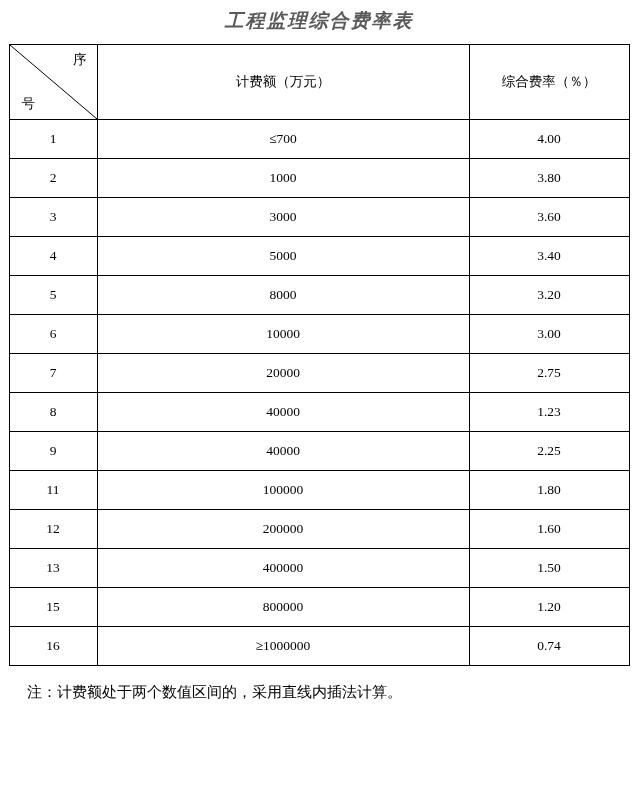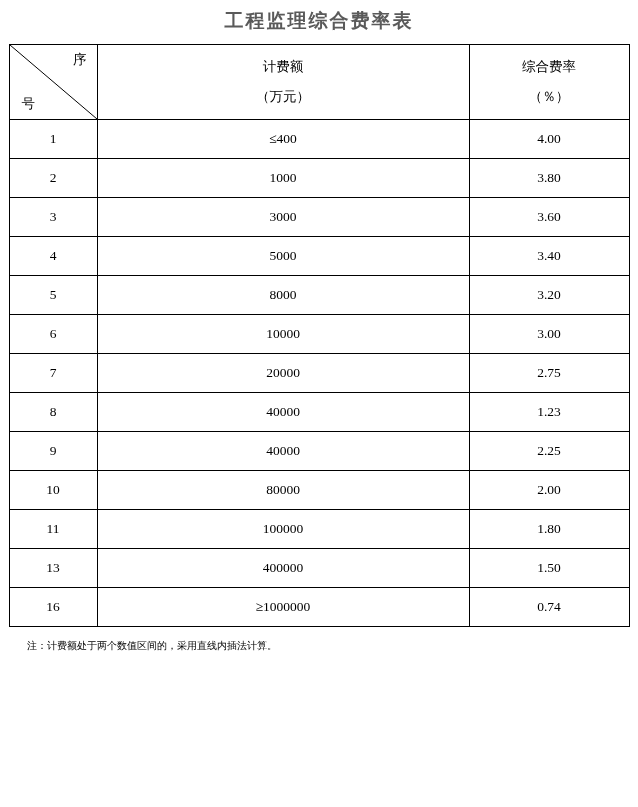--- a/index.html
+++ b/index.html
@@ -24,20 +24,21 @@
   }
   .doc-title {
     text-align: center;
     font-family: "Liberation Serif", "DejaVu Serif", serif;
     font-size: 19px;
     font-weight: bold;
     letter-spacing: 2px;
     color: #5a5a5a;
     margin: 8px 0 10px 0;
     line-height: 26px;
+    font-style: italic;
   }
   table.rate-table {
     border-collapse: collapse;
     width: 620px;
     margin: 0 auto;
     table-layout: fixed;
   }
   table.rate-table td {
     border: 1px solid #000000;
     text-align: center;
@@ -74,34 +75,34 @@
     font-size: 13.5px;
   }
   .hdr-seq .hao {
     position: absolute;
     left: 12px;
     bottom: 6px;
     font-size: 13.5px;
   }
   .two-line {
     display: flex;
-    flex-direction: column;
+    flex-direction: row;
     justify-content: center;
     align-items: center;
     height: 74px;
     line-height: 30px;
   }
   .note {
     width: 620px;
-    margin: 10px auto 0 auto;
-    font-size: 10px;
+    margin: 16px auto 0 auto;
+    font-size: 15px;
     text-indent: 0;
     padding-left: 18px;
     box-sizing: border-box;
-    font-family: Liberation Mono, monospace;
+    font-family: Liberation Sans, sans-serif;
     line-height: 20px;
   }
 </style>
 </head>
 <body>
 
 <div class="page">
 
   <div class="doc-title">工程监理综合费率表</div>
 
@@ -131,21 +132,21 @@
         <td>
           <div class="two-line">
             <span>综合费率</span>
             <span>（％）</span>
           </div>
         </td>
       </tr>
 
       <tr>
         <td>1</td>
-        <td>≤400</td>
+        <td>≤700</td>
         <td>4.00</td>
       </tr>
       <tr>
         <td>2</td>
         <td>1000</td>
         <td>3.80</td>
       </tr>
       <tr>
         <td>3</td>
         <td>3000</td>
@@ -175,35 +176,40 @@
         <td>8</td>
         <td>40000</td>
         <td>1.23</td>
       </tr>
       <tr>
         <td>9</td>
         <td>40000</td>
         <td>2.25</td>
       </tr>
       <tr>
-        <td>10</td>
-        <td>80000</td>
-        <td>2.00</td>
-      </tr>
-      <tr>
         <td>11</td>
         <td>100000</td>
         <td>1.80</td>
       </tr>
       <tr>
+        <td>12</td>
+        <td>200000</td>
+        <td>1.60</td>
+      </tr>
+      <tr>
         <td>13</td>
         <td>400000</td>
         <td>1.50</td>
       </tr>
       <tr>
+        <td>15</td>
+        <td>800000</td>
+        <td>1.20</td>
+      </tr>
+      <tr>
         <td>16</td>
         <td>≥1000000</td>
         <td>0.74</td>
       </tr>
     </tbody>
   </table>
 
   <div class="note">注：计费额处于两个数值区间的，采用直线内插法计算。</div>
 
 </div>

